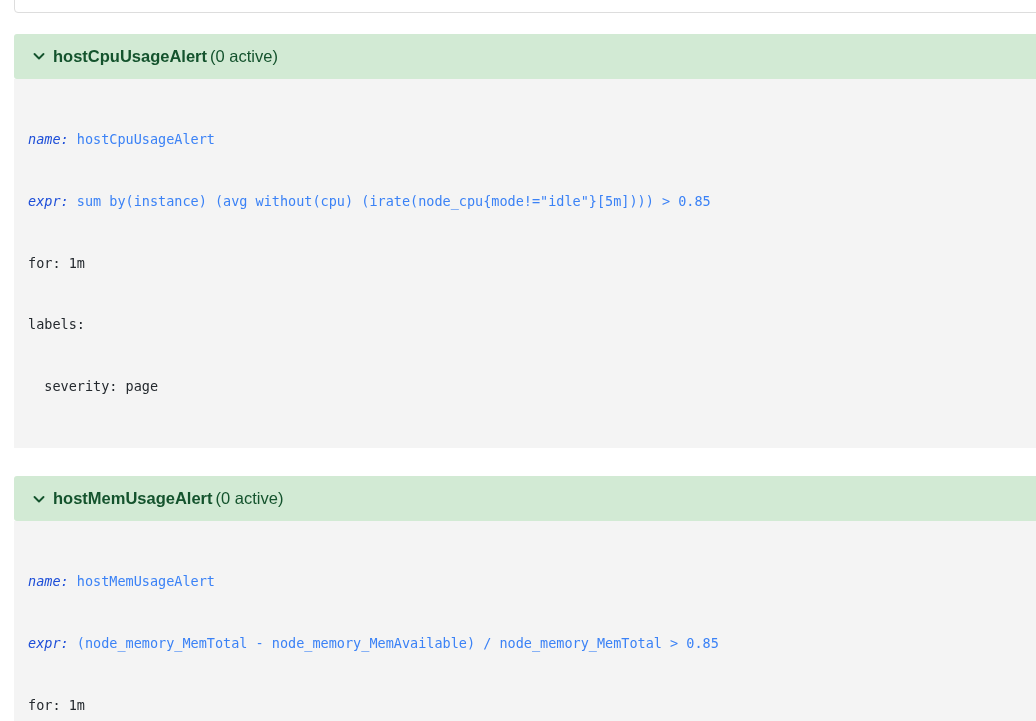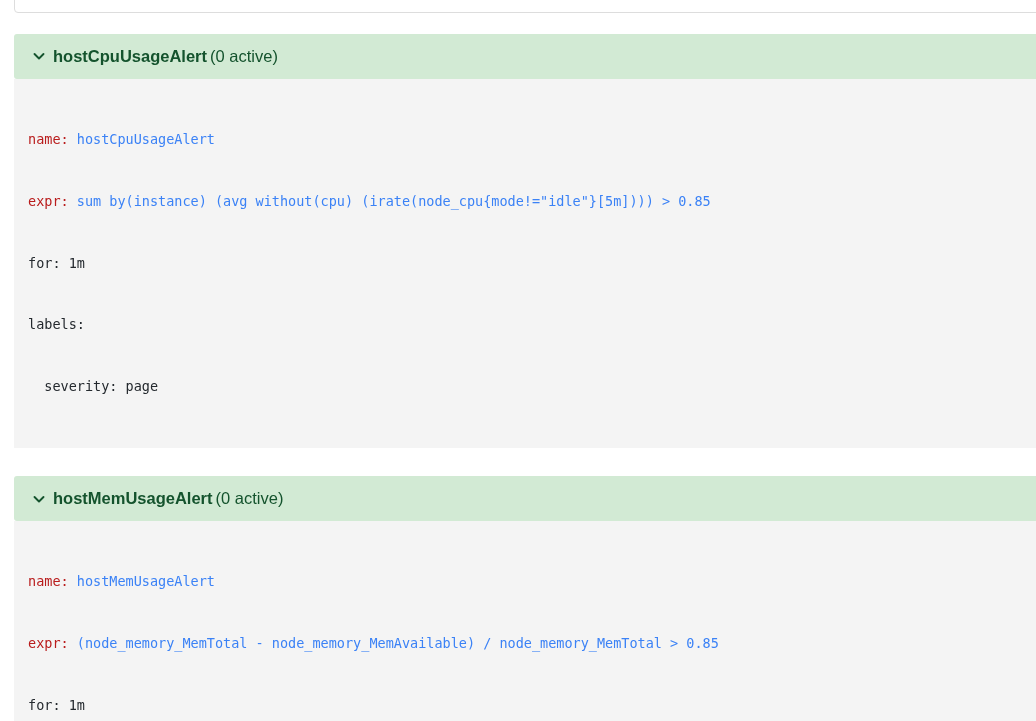--- a/index.html
+++ b/index.html
@@ -65,21 +65,21 @@
     padding: 9px 0 10px 0;
     font-family: "DejaVu Sans Mono", monospace;
     font-size: 13.5px;
     line-height: 20.6px;
     color: #24292e;
     white-space: pre;
     overflow: hidden;
   }
   .rule-code .line { padding-left: 14px; }
   .rule-code .val { color: #3b82f6; }
-  .rule-code .key { color: #b91c1c; }
+  .rule-code .key { color: #1d4ed8; font-style: italic; }
 
   .gap-sm { height: 21px; }
   .gap-md { height: 28px; }
 </style>
 </head>
 <body>
 
 <div class="page">
 
   <div class="rulefile-box clipped-top">/usr/local/prometheus/rule/hostStats-alert.yaml &gt; hostStatsAlert</div>

